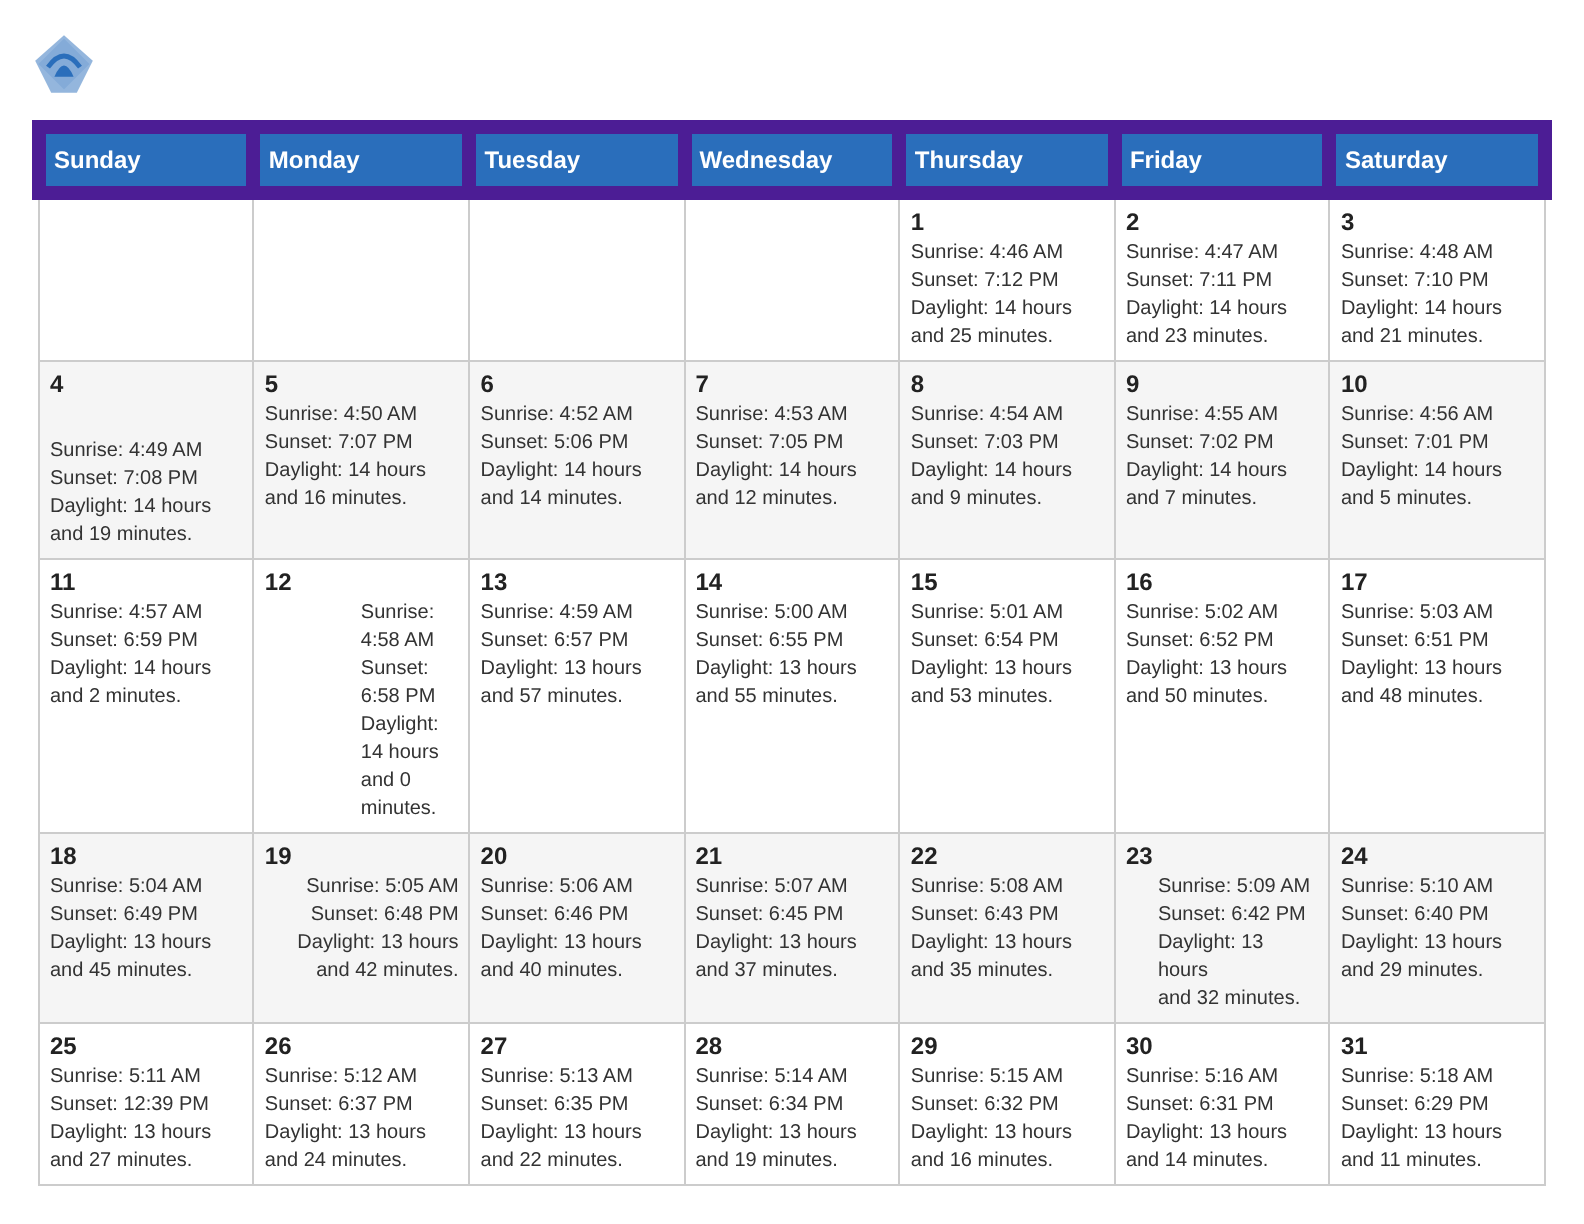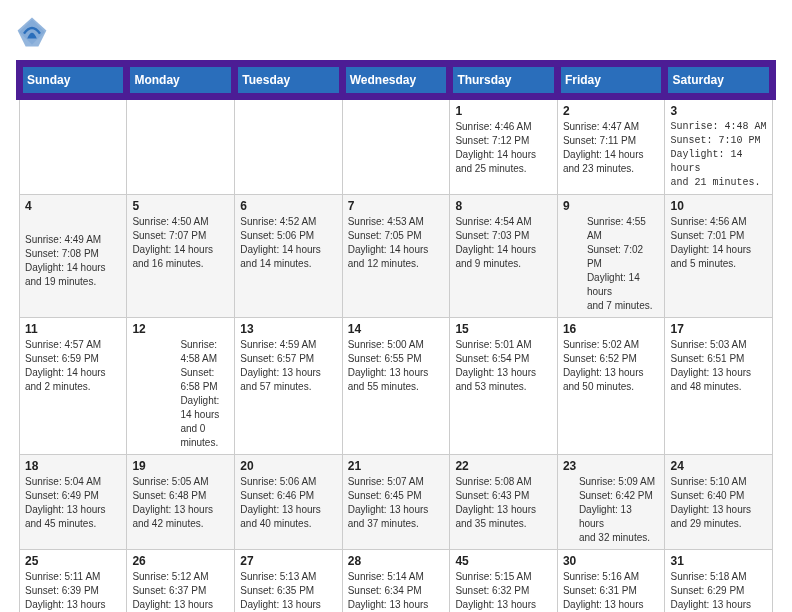--- a/index.html
+++ b/index.html
@@ -141,21 +141,21 @@
         </td>
         <td>
           <div class="day-number">2</div>
           <div class="day-info" style="white-space: pre-line;">Sunrise: 4:47 AM
 Sunset: 7:11 PM
 Daylight: 14 hours
 and 23 minutes.</div>
         </td>
         <td>
           <div class="day-number">3</div>
-          <div class="day-info" style="white-space: pre-line; font-family: Liberation Mono, monospace;">Sunrise: 4:48 AM
+          <div class="day-info" style="white-space: pre-line;">Sunrise: 4:48 AM
 Sunset: 7:10 PM
 Daylight: 14 hours
 and 21 minutes.</div>
         </td>
       </tr>
       <tr>
         <td>
           <div class="day-number">4</div>
           <div class="day-info" style="white-space: pre-line; margin-top: 20px;">Sunrise: 4:49 AM
 Sunset: 7:08 PM
@@ -185,21 +185,21 @@
         </td>
         <td>
           <div class="day-number">8</div>
           <div class="day-info" style="white-space: pre-line;">Sunrise: 4:54 AM
 Sunset: 7:03 PM
 Daylight: 14 hours
 and 9 minutes.</div>
         </td>
         <td>
           <div class="day-number">9</div>
-          <div class="day-info" style="white-space: pre-line; margin-left: 24px;">Sunrise: 4:55 AM
+          <div class="day-info" style="white-space: pre-line;">Sunrise: 4:55 AM
 Sunset: 7:02 PM
 Daylight: 14 hours
 and 7 minutes.</div>
         </td>
         <td>
           <div class="day-number">10</div>
           <div class="day-info" style="white-space: pre-line;">Sunrise: 4:56 AM
 Sunset: 7:01 PM
 Daylight: 14 hours
 and 5 minutes.</div>
@@ -259,21 +259,21 @@
       <tr>
         <td>
           <div class="day-number">18</div>
           <div class="day-info" style="white-space: pre-line;">Sunrise: 5:04 AM
 Sunset: 6:49 PM
 Daylight: 13 hours
 and 45 minutes.</div>
         </td>
         <td>
           <div class="day-number">19</div>
-          <div class="day-info" style="white-space: pre-line;">Sunrise: 5:05 AM
+          <div class="day-info" style="white-space: pre-line; text-align: right;">Sunrise: 5:05 AM
 Sunset: 6:48 PM
 Daylight: 13 hours
 and 42 minutes.</div>
         </td>
         <td>
           <div class="day-number">20</div>
           <div class="day-info" style="white-space: pre-line;">Sunrise: 5:06 AM
 Sunset: 6:46 PM
 Daylight: 13 hours
 and 40 minutes.</div>
@@ -304,21 +304,21 @@
           <div class="day-info" style="white-space: pre-line;">Sunrise: 5:10 AM
 Sunset: 6:40 PM
 Daylight: 13 hours
 and 29 minutes.</div>
         </td>
       </tr>
       <tr>
         <td>
           <div class="day-number">25</div>
           <div class="day-info" style="white-space: pre-line;">Sunrise: 5:11 AM
-Sunset: 6:39 PM
+Sunset: 12:39 PM
 Daylight: 13 hours
 and 27 minutes.</div>
         </td>
         <td>
           <div class="day-number">26</div>
           <div class="day-info" style="white-space: pre-line;">Sunrise: 5:12 AM
 Sunset: 6:37 PM
 Daylight: 13 hours
 and 24 minutes.</div>
         </td>
@@ -330,21 +330,21 @@
 and 22 minutes.</div>
         </td>
         <td>
           <div class="day-number">28</div>
           <div class="day-info" style="white-space: pre-line;">Sunrise: 5:14 AM
 Sunset: 6:34 PM
 Daylight: 13 hours
 and 19 minutes.</div>
         </td>
         <td>
-          <div class="day-number">45</div>
+          <div class="day-number">29</div>
           <div class="day-info" style="white-space: pre-line;">Sunrise: 5:15 AM
 Sunset: 6:32 PM
 Daylight: 13 hours
 and 16 minutes.</div>
         </td>
         <td>
           <div class="day-number">30</div>
           <div class="day-info" style="white-space: pre-line;">Sunrise: 5:16 AM
 Sunset: 6:31 PM
 Daylight: 13 hours

